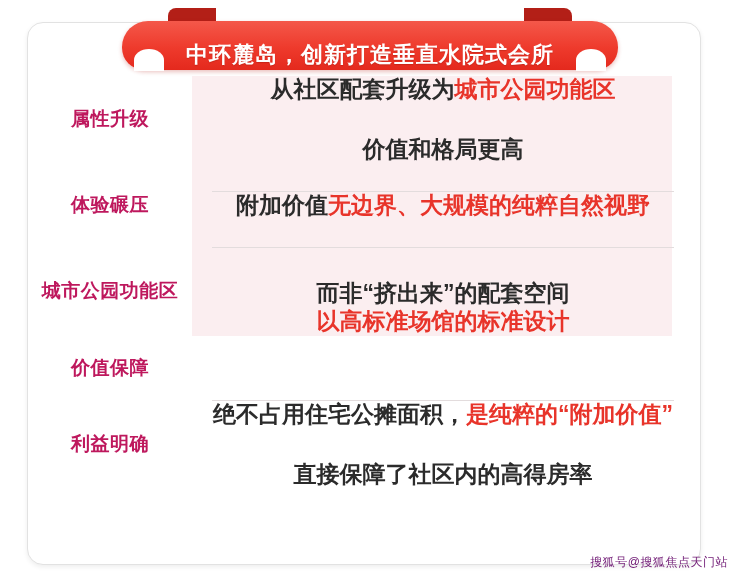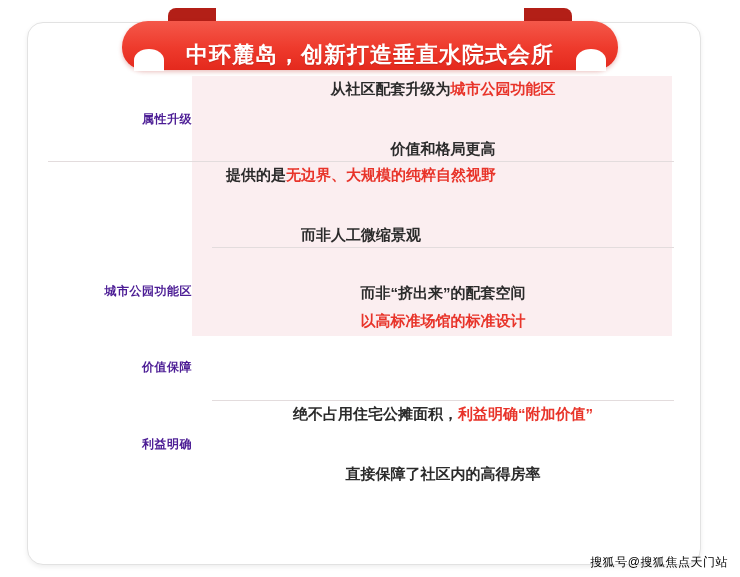--- a/index.html
+++ b/index.html
@@ -129,40 +129,40 @@
     left: 20px;
     right: 26px;
     top: 0;
     height: 1px;
     background: #e3dcdd;
   }
 
   .label-cell {
     width: 164px;
     flex: 0 0 164px;
-    text-align: right;
-    font-size: 12px;
-    font-weight: bold;
-    color: #4c1d95;
+    text-align: center;
+    font-size: 19px;
+    font-weight: bold;
+    color: #be185d;
     letter-spacing: 0.5px;
     position: relative;
     z-index: 2;
   }
 
   .content-cell {
     flex: 1 1 auto;
     position: relative;
     text-align: center;
     padding: 0 10px 0 4px;
     box-sizing: border-box;
     z-index: 2;
   }
 
   .line {
-    font-size: 15px;
+    font-size: 23px;
     line-height: 28px;
     color: #2b2b2b;
     font-weight: bold;
     white-space: nowrap;
   }
   .line.sub {
     font-weight: bold;
     color: #2b2b2b;
     margin-top: 32px;
   }
@@ -174,21 +174,21 @@
   
   .row.h2 { height: 86px; }
   .row.h1 { height: 67px; }
 
   
   .watermark {
     position: absolute;
     right: 12px;
     bottom: 6px;
     font-size: 12px;
-    color: #000000;
+    color: #701a75;
     letter-spacing: 0.5px;
     white-space: nowrap;
     margin-left: 6px;
   }
 </style>
 </head>
 <body>
 
 <div class="infographic">
 
@@ -209,43 +209,43 @@
 
       <div class="row h2">
         <div class="label-cell">属性升级</div>
         <div class="content-cell">
           <div class="line"><span>从社区配套升级为</span><span class="hl">城市公园功能区</span></div>
           <div class="line sub">价值和格局更高</div>
         </div>
       </div>
 
       <div class="row h2">
-        <div class="content-cell">
-          <div class="line"><span>提供的是</span><span class="hl">无边界、大规模的纯粹自然视野</span></div>
-          <div class="line sub">而非人工微缩景观</div>
+        <div class="label-cell">体验碾压</div>
+        <div class="content-cell">
+          <div class="line"><span>附加价值</span><span class="hl">无边界、大规模的纯粹自然视野</span></div>
         </div>
       </div>
 
       <div class="row h2">
         <div class="label-cell">城市公园功能区</div>
         <div class="content-cell">
           <div class="line sub">而非“挤出来”的配套空间</div>
           <div class="line"><span></span><span class="hl">以高标准场馆的标准设计</span></div>
         </div>
       </div>
 
       <div class="row h1">
         <div class="label-cell">价值保障</div>
       </div>
 
 
       <div class="row h2">
         <div class="label-cell">利益明确</div>
         <div class="content-cell">
-          <div class="line"><span>绝不占用住宅公摊面积，</span><span class="hl">利益明确“附加价值”</span></div>
+          <div class="line"><span>绝不占用住宅公摊面积，</span><span class="hl">是纯粹的“附加价值”</span></div>
           <div class="line sub">直接保障了社区内的高得房率</div>
         </div>
       </div>
 
     </div>
   </div>
 
   <div class="watermark">搜狐号@搜狐焦点天门站</div>
 
 </div>

